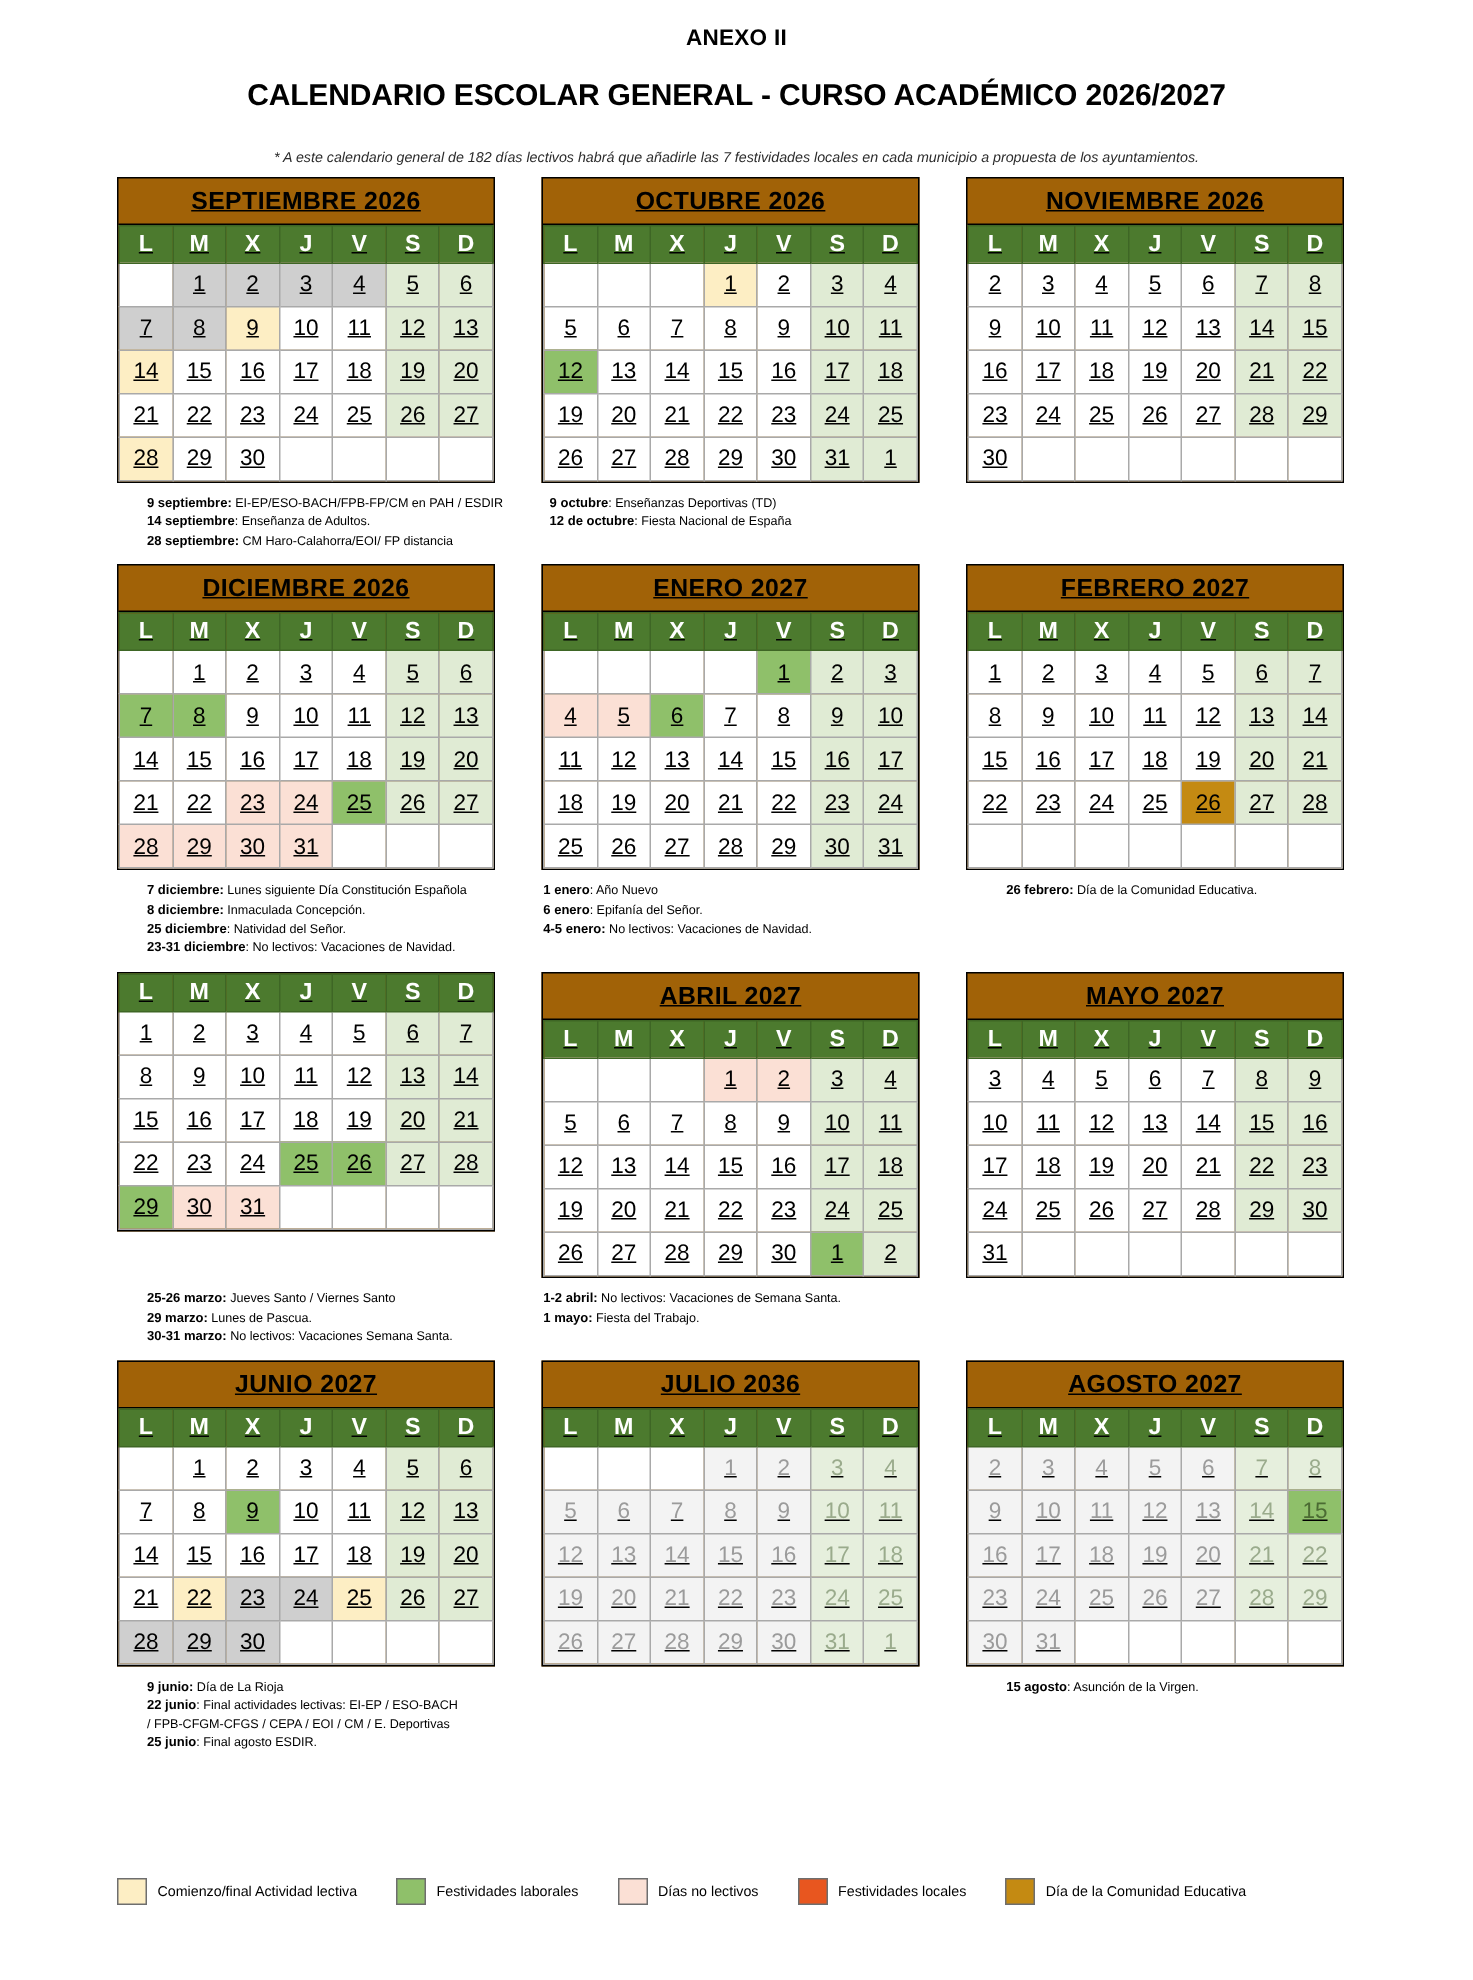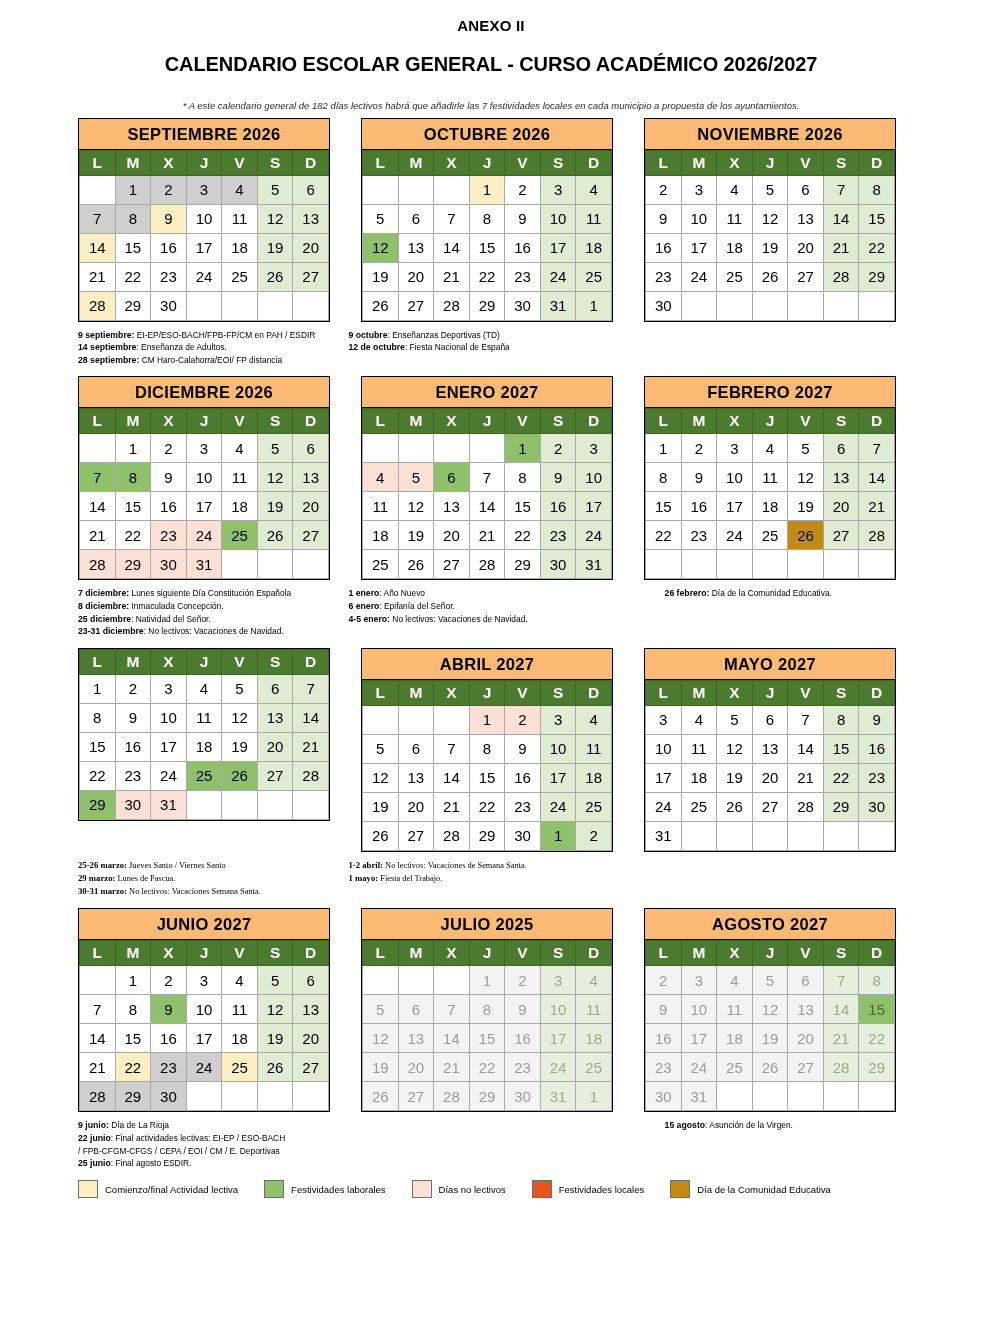--- a/index.html
+++ b/index.html
@@ -30,21 +30,21 @@
     font-size: 9.5px; font-style: italic; color: #2b2b2b;
     margin-top: 23px; line-height: 1.2;
   }
 
   
   .cal-wrap { padding: 6px 78px 0 78px; }
   .qrow { display: flex; gap: 31px; }
   .qcol { width: 252px; }
 
   
-  .month { border: 1.6px solid #000; background: #fdba74; }
+  .month { border: 1.6px solid #000; background: #a16207; text-decoration: underline; }
   .month-title {
     text-align: center;
     font-size: 16.5px; font-weight: bold;
     letter-spacing: .3px;
     padding: 6px 0 5px 0;
     border-bottom: 1.6px solid #000;
     white-space: nowrap;
   }
   table.mgrid {
     border-collapse: collapse;
@@ -77,33 +77,33 @@
   td.d-nolect   { background: #fbe0d5; }   
   td.d-comedu   { background: #c48a12; }   
   td.d-pre      { background: #cfcfcf; }   
   
   .faded td.d-normal  { background: #f3f3f3; color: #9b9b9b; }
   .faded td.d-weekend { background: #e6efdd; color: #9aab8c; }
   .faded td.d-empty   { background: #ffffff; }
   .faded td.d-fest    { background: #8fc06a; color: #4b6b33; }
 
   
-  .notes-row { display: flex; gap: 31px; padding: 7px 78px 0 78px; }
+  .notes-row { display: flex; gap: 31px; padding: 7px 78px 0 78px; margin-left: 20px; }
   .notes-col { width: 252px; font-size: 8.4px; line-height: 1.45; color: #000; }
   .notes-col.wide { width: 300px; }
   .note-line { white-space: nowrap; }
   .note-line b { font-weight: bold; font-size: 8.7px; }
 
   .rowblock { margin-bottom: 0px; }
   .spacer-sm { height: 10px; }
 
   
   .legend {
     position: absolute;
-    left: 78px; right: 78px; top: 1180px;
+    left: 78px; right: 78px; top: 1252px;
     display: flex; align-items: center;
     gap: 0px;
     font-size: 9.5px;
   }
   .legend-item { display: flex; align-items: center; gap: 7px; margin-right: 26px; }
   .swatch {
     width: 20px; height: 18px;
     border: 1px solid #6e6e6e;
     flex: 0 0 auto;
   }
@@ -743,21 +743,21 @@
                   <td class="d-empty"></td>
                   <td class="d-empty"></td>
                   <td class="d-empty"></td>
                 </tr>
               </tbody>
             </table>
           </div>
         </div>
     </div>
   </div>
-  <div class="notes-row" style="padding-left:0;padding-right:0;font-family:Liberation Serif, serif;">
+  <div class="notes-row" style="padding-left:0;padding-right:0;">
     <div class="notes-col">
         <div class="note-line"><b>25-26 marzo:</b><span>  Jueves Santo / Viernes Santo</span></div>
         <div class="note-line"><b>29 marzo:</b><span>  Lunes de Pascua.</span></div>
         <div class="note-line"><b>30-31 marzo:</b><span> No lectivos: Vacaciones Semana Santa.</span></div>
       </div>
     <div class="notes-col wide">
         <div class="note-line"><b>1-2 abril:</b><span>  No lectivos: Vacaciones de Semana Santa.</span></div>
         <div class="note-line"><b>1 mayo:</b><span> Fiesta del Trabajo.</span></div>
       </div>
     <div class="notes-col"></div>
@@ -827,21 +827,21 @@
                   <td class="d-empty"></td>
                   <td class="d-empty"></td>
                   <td class="d-empty"></td>
                 </tr>
               </tbody>
             </table>
           </div>
         </div>
       <div class="qcol">
           <div class="month faded">
-            <div class="month-title">JULIO 2025</div>
+            <div class="month-title">JULIO 2036</div>
             <table class="mgrid">
               <thead>
                 <tr>
                   <th>L</th>
                   <th>M</th>
                   <th>X</th>
                   <th>J</th>
                   <th>V</th>
                   <th>S</th>
                   <th>D</th>

